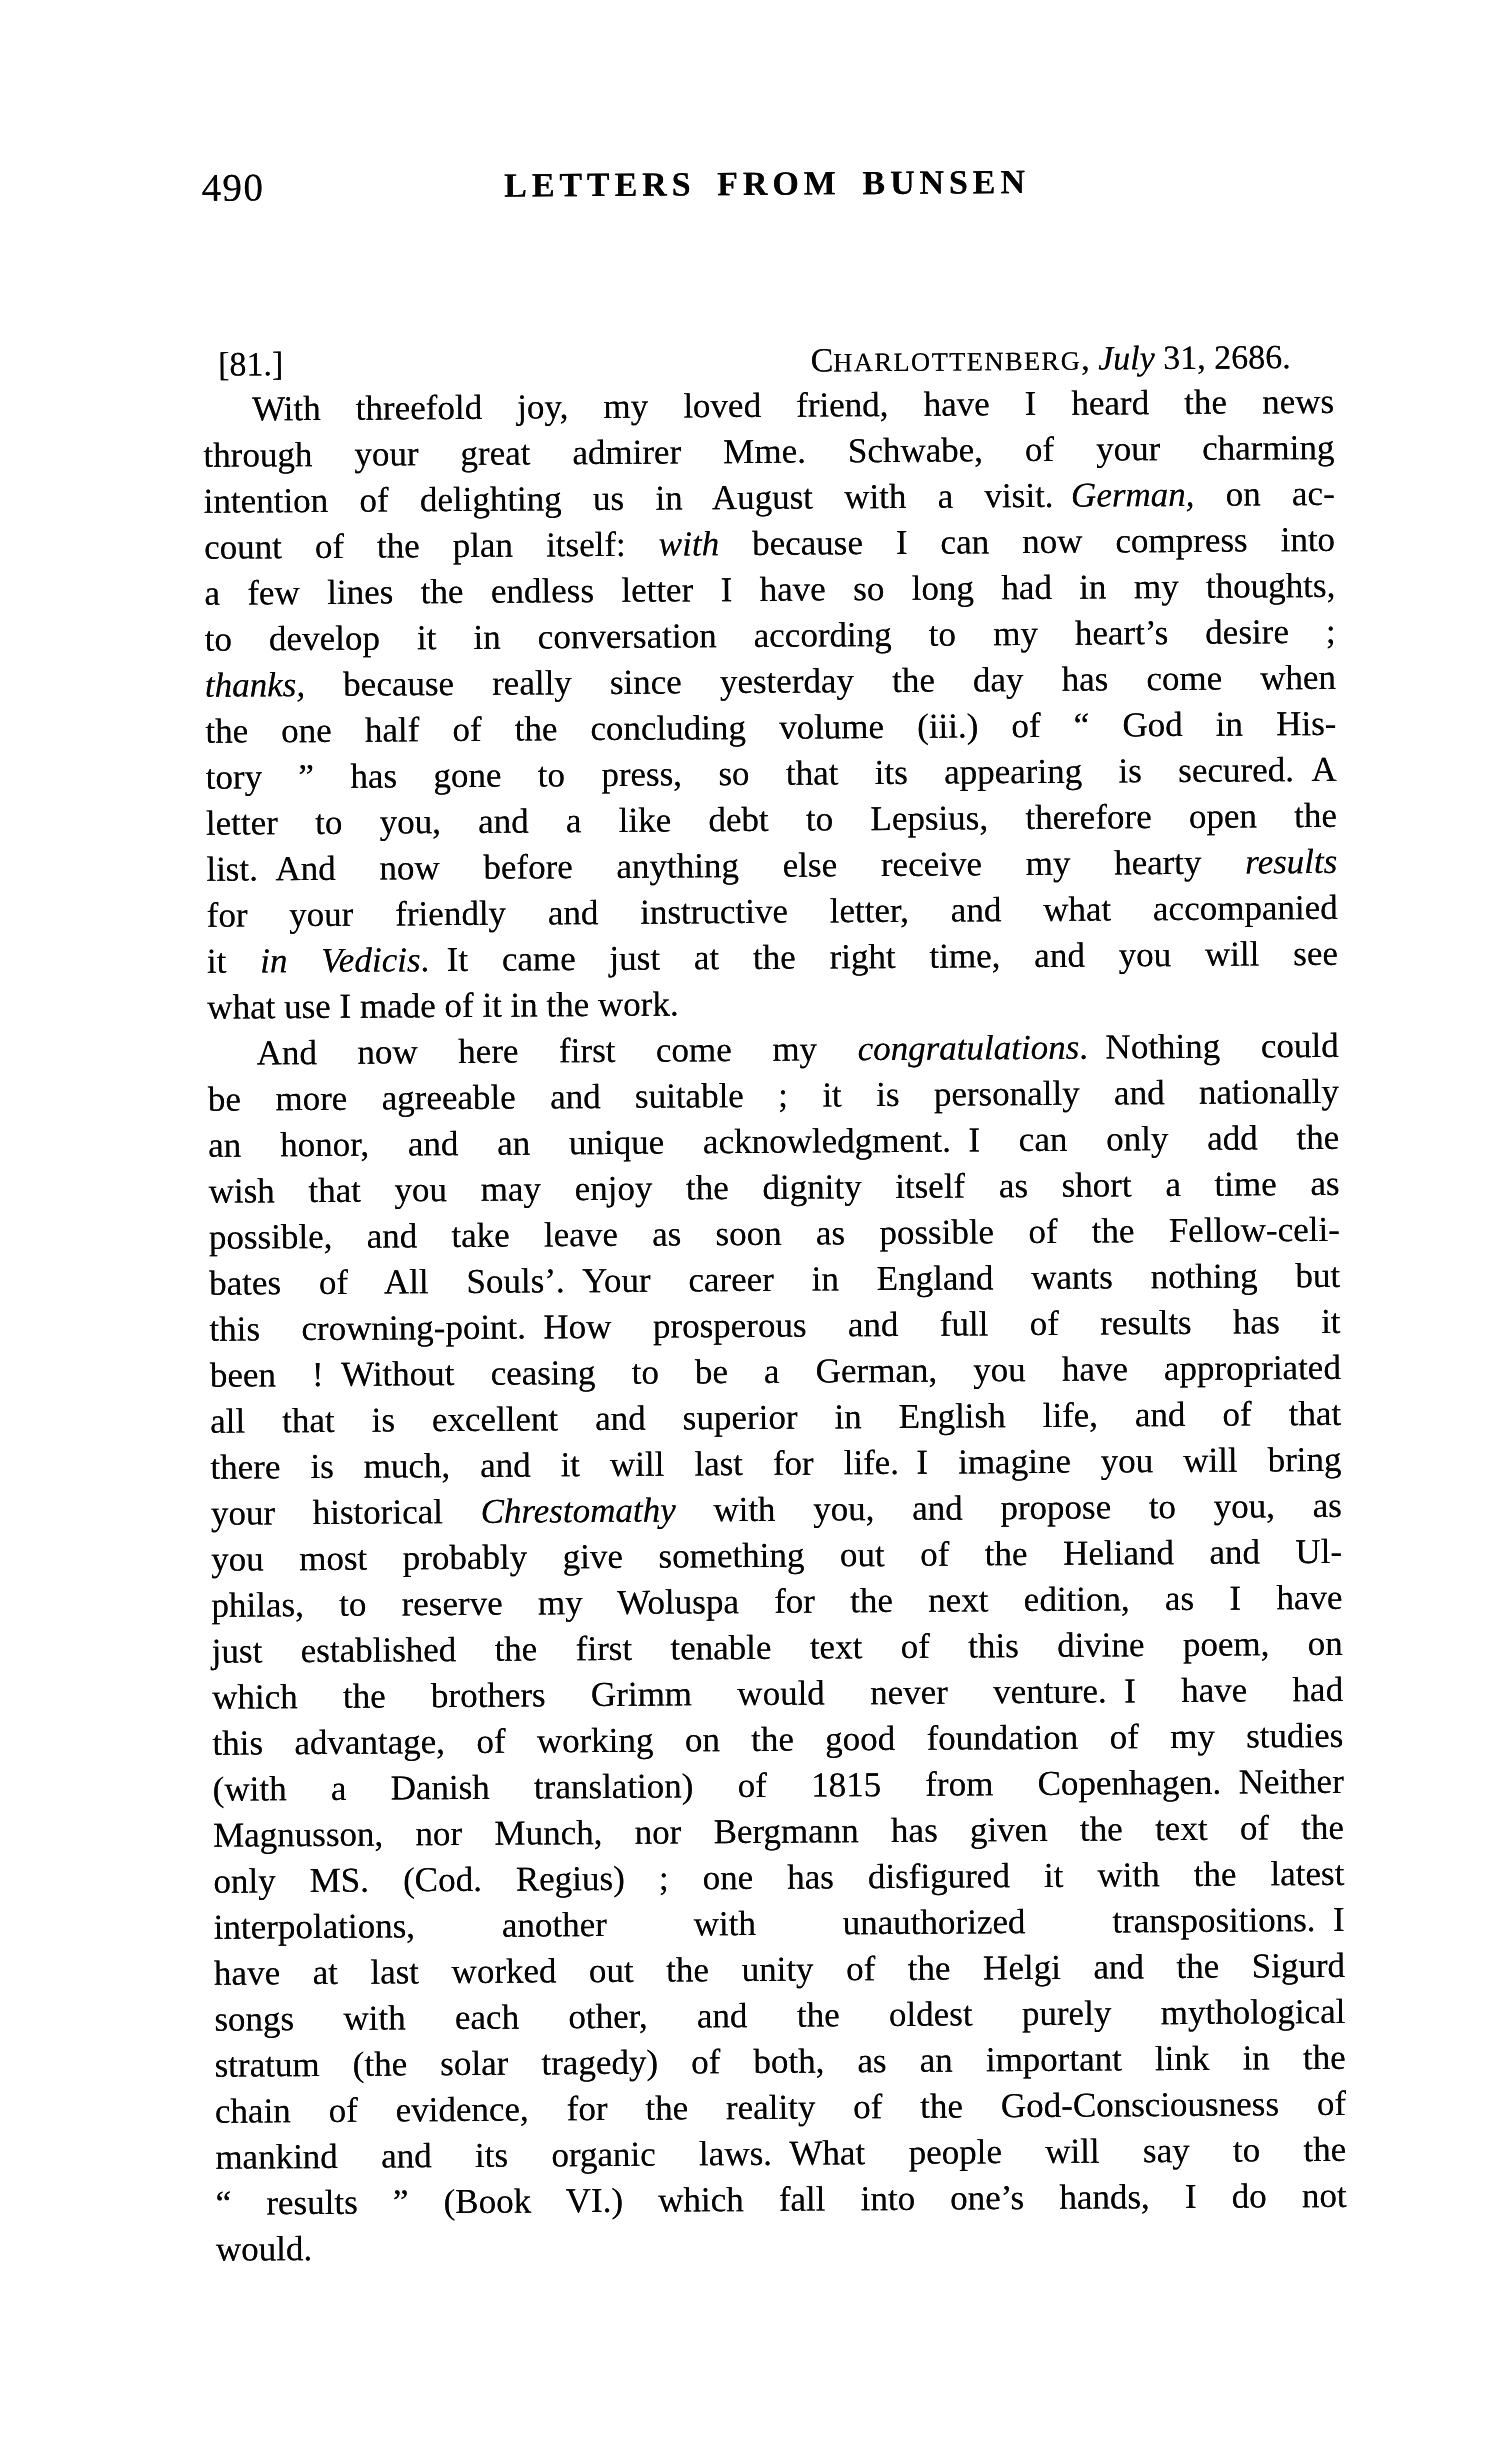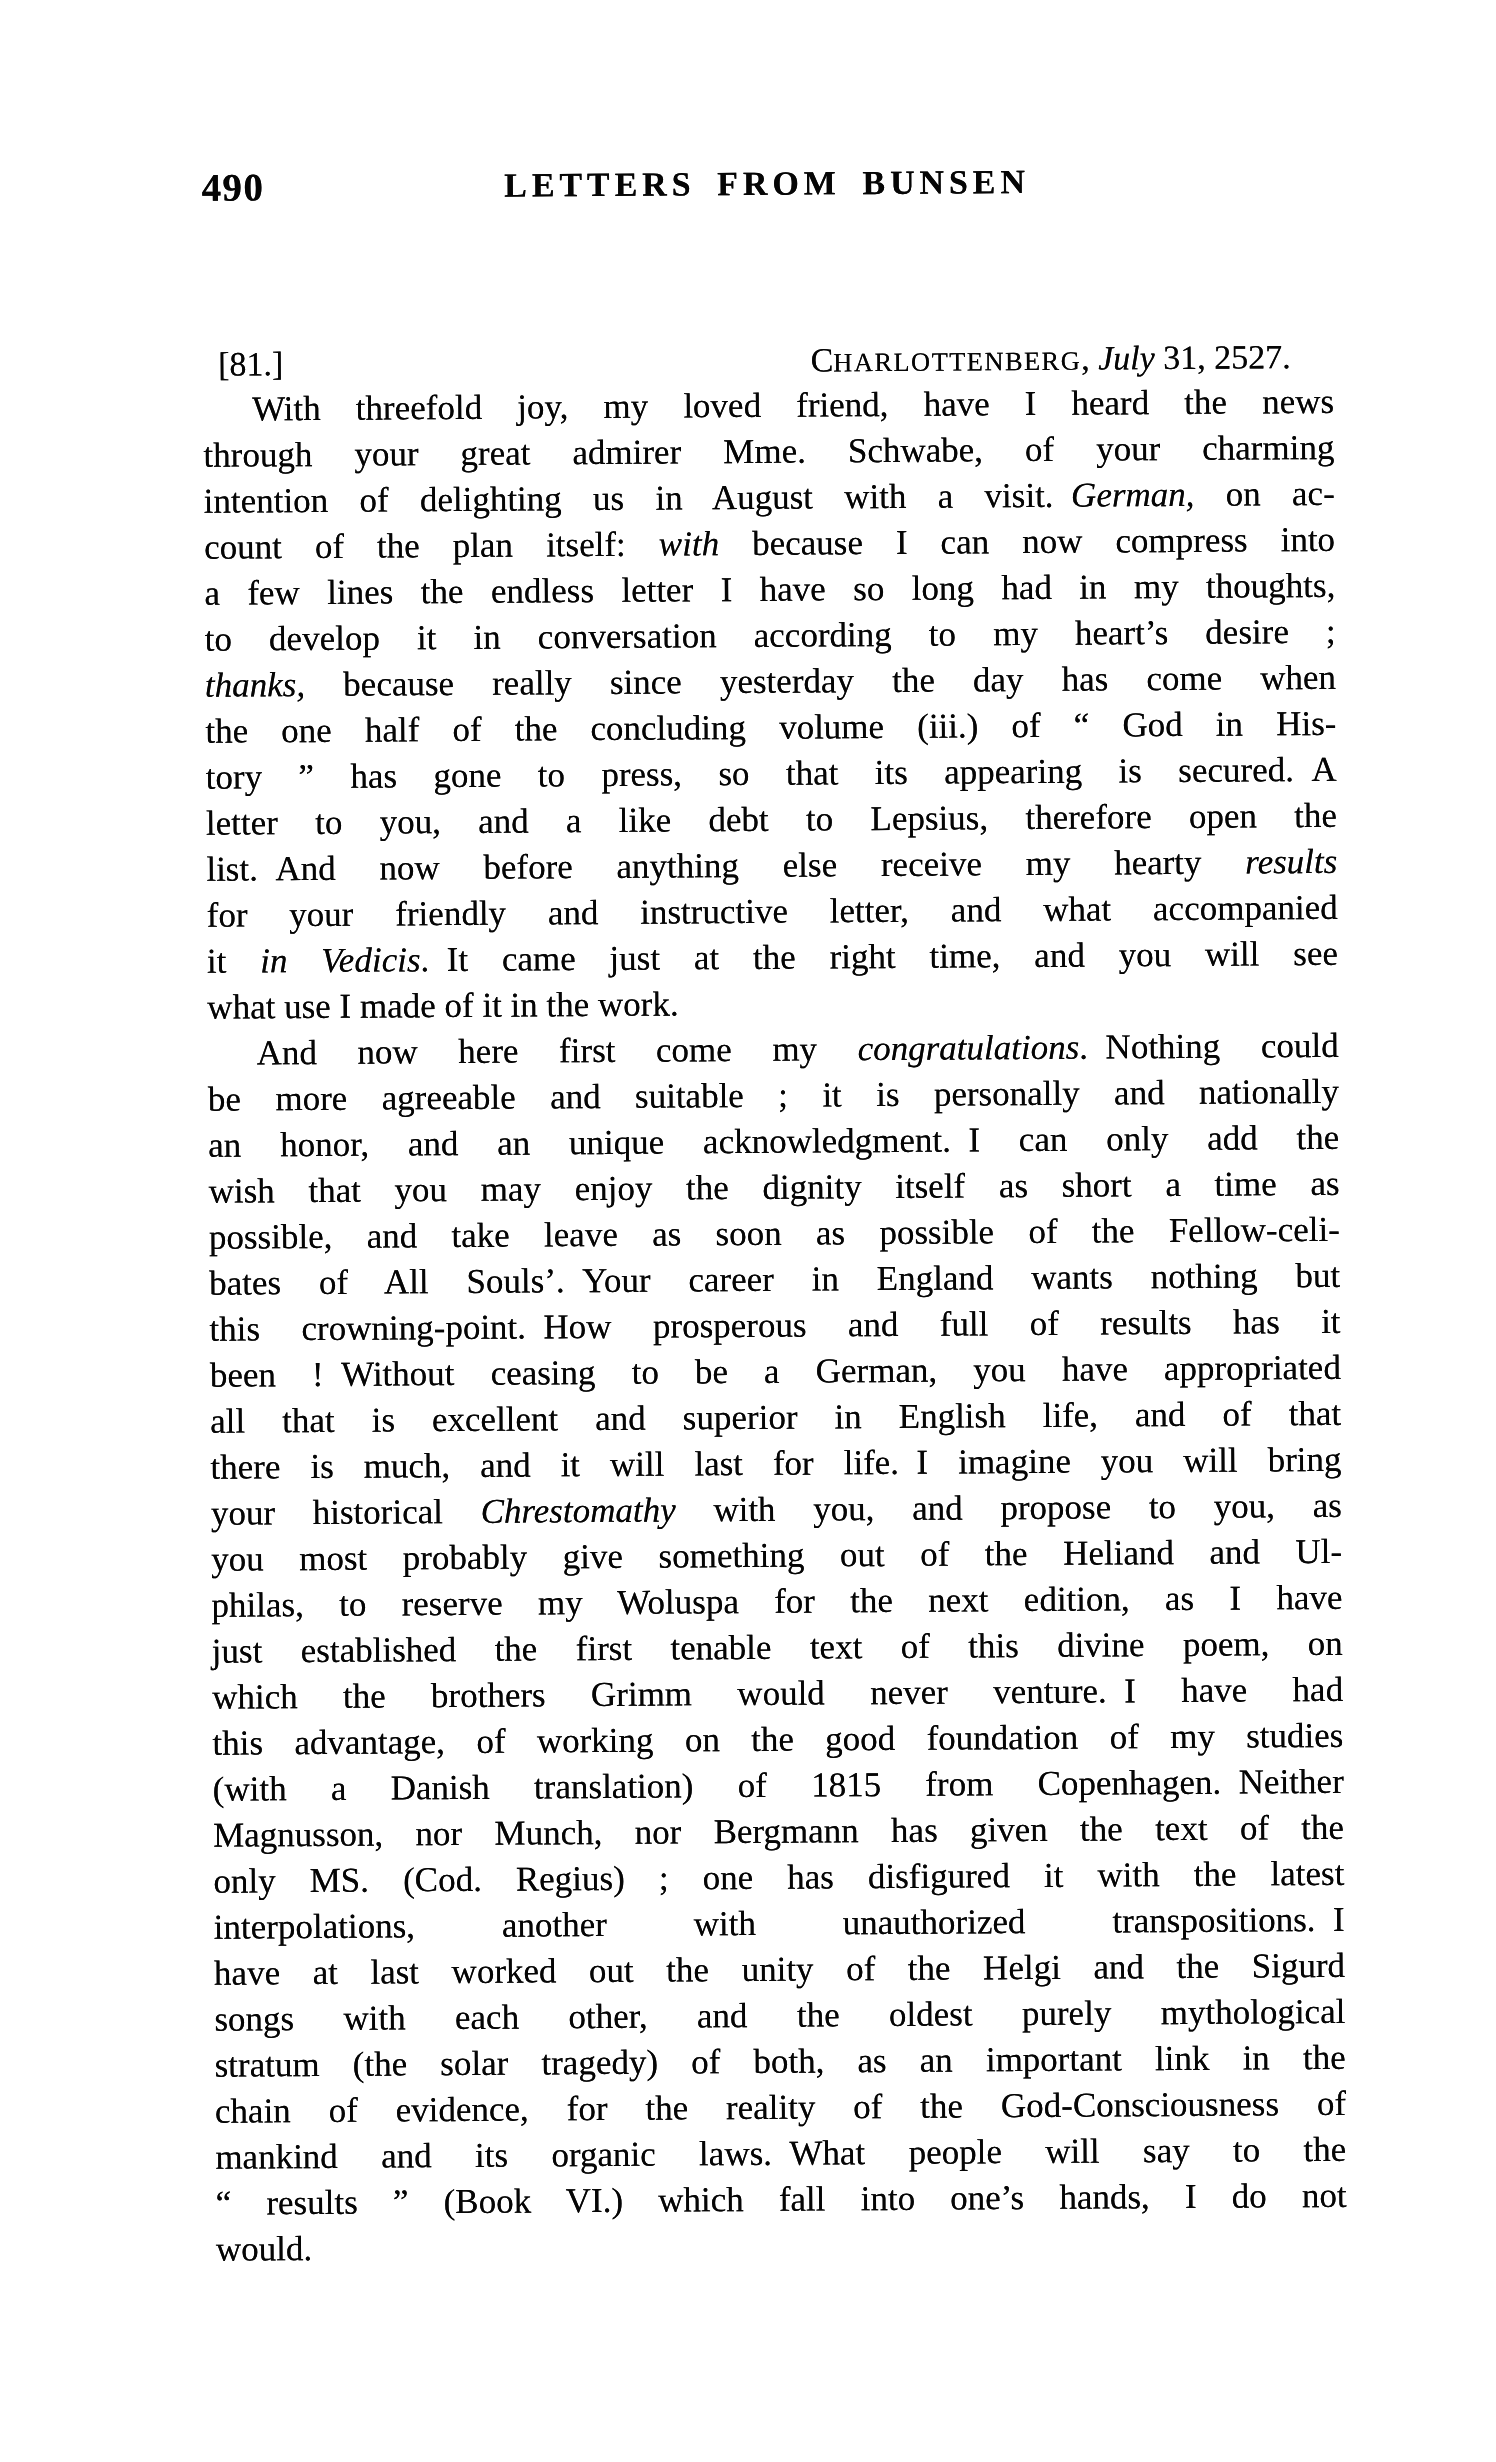--- a/index.html
+++ b/index.html
@@ -29,21 +29,21 @@
     left: 208px;
     width: 1131px;
     top: 161px;
     height: 46px;
     line-height: 46px;
   }
   .page-number {
     position: absolute;
     left: 0; top: 0;
     font-size: 39px;
-    font-weight: bold;
+    font-weight: normal;
     letter-spacing: 1.4px;
   }
   .running-title {
     position: absolute;
     left: 0; right: 0; top: 0;
     text-align: center;
     font-size: 34px;
     font-weight: bold;
     letter-spacing: 4.9px;
     word-spacing: 8.4px;
@@ -94,21 +94,21 @@
 <div class="scan">
 
   <header class="running-head inked">
     <span class="page-number">490</span>
     <div class="running-title">LETTERS FROM BUNSEN</div>
   </header>
 
   <div class="letter-head inked">
     <span class="letter-number">[81.]</span>
     <span class="dateline">
-      <span class="sc-init">C</span><span class="sc-rest">harlottenberg</span><span>, </span><span class="i">July</span><span> 31, 2527.</span>
+      <span class="sc-init">C</span><span class="sc-rest">harlottenberg</span><span>, </span><span class="i">July</span><span> 31, 2686.</span>
     </span>
   </div>
 
   <div class="letter-body inked">
       <div class="paragraph">
         <div class="line indent"><span>With threefold joy, my loved friend, have I heard the news</span></div>
         <div class="line"><span>through your great admirer Mme. Schwabe, of your charming</span></div>
         <div class="line"><span>intention of delighting us in August with a visit. </span><span class="i">German,</span><span> on ac-</span></div>
         <div class="line"><span>count of the plan itself: </span><span class="i">with</span><span> because I can now compress into</span></div>
         <div class="line"><span>a few lines the endless letter I have so long had in my thoughts,</span></div>

